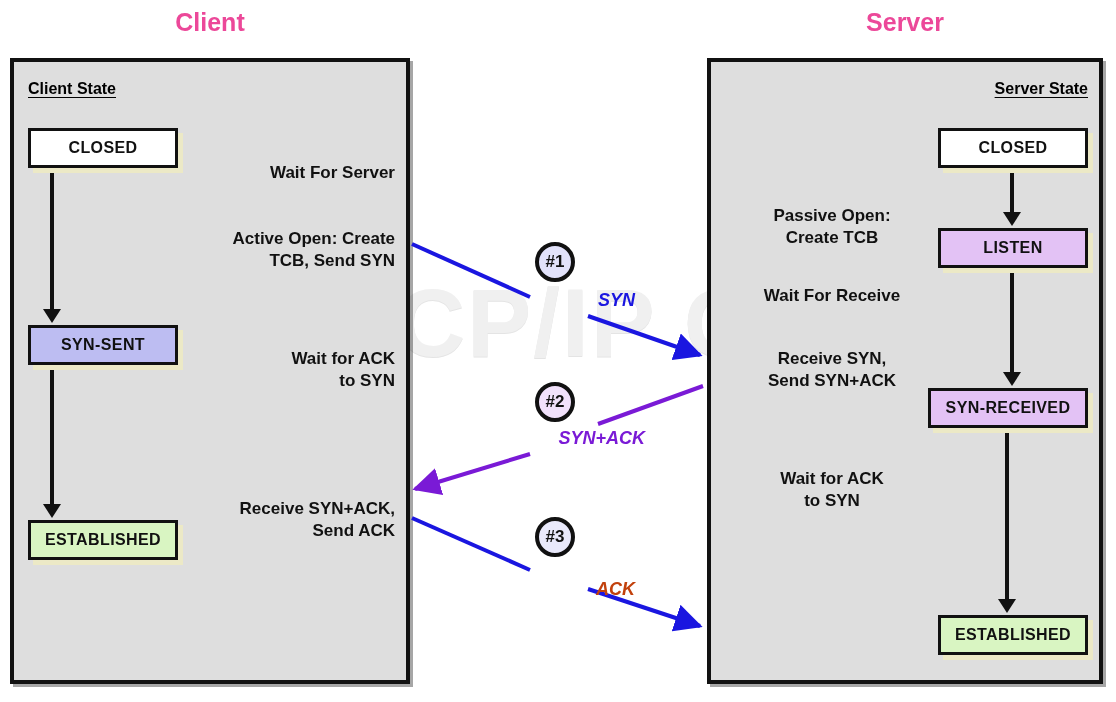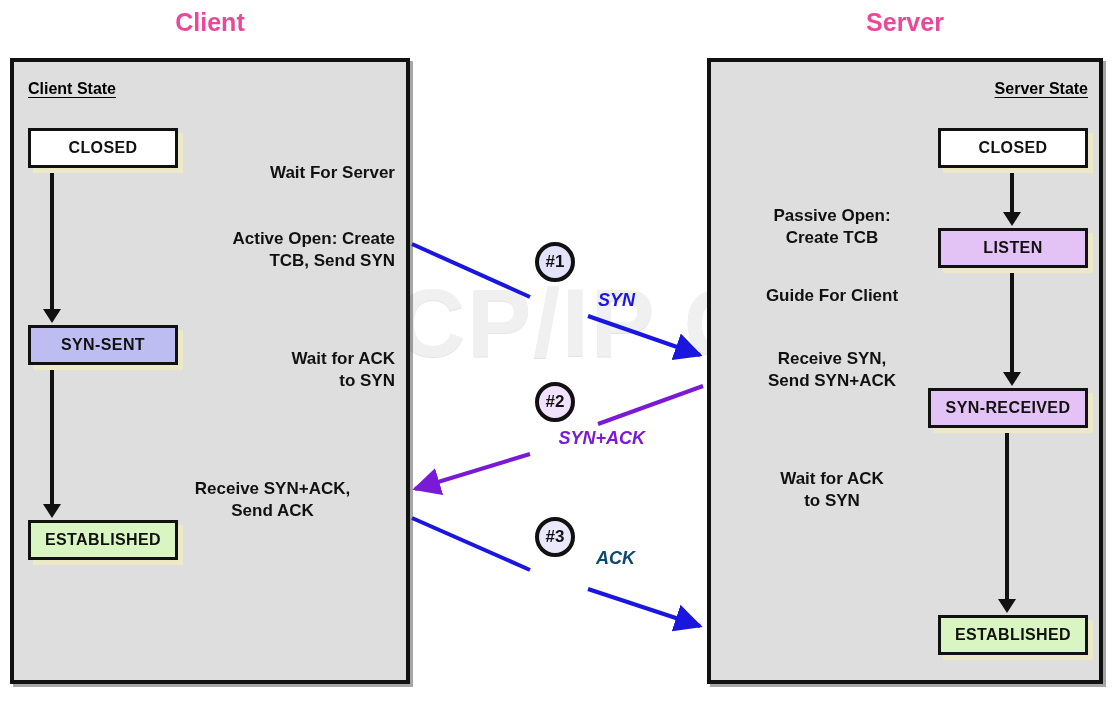--- a/index.html
+++ b/index.html
@@ -138,21 +138,21 @@
     color: #111111;
     z-index: 6;
     white-space: pre-line;
   }
   .desc-right { text-align: right; }
   .desc-left  { text-align: center; }
 
   #d-c-wait1 { left: 190px; top: 162px; width: 205px; }
   #d-c-act   { left: 150px; top: 228px; width: 245px; }
   #d-c-wait2 { left: 190px; top: 348px; width: 205px; }
-  #d-c-recv  { left: 150px; top: 478px; width: 245px; text-align: center; }
+  #d-c-recv  { left: 150px; top: 498px; width: 245px; }
 
   #d-s-pass  { left: 727px; top: 205px; width: 210px; }
   #d-s-wait1 { left: 727px; top: 285px; width: 210px; }
   #d-s-recv  { left: 727px; top: 348px; width: 210px; }
   #d-s-wait2 { left: 727px; top: 468px; width: 210px; }
   #d-s-rack  { left: 727px; top: 605px; width: 210px; }
 
   
   #msg-layer {
     position: absolute;
@@ -190,21 +190,21 @@
     position: absolute;
     font-size: 18px;
     font-weight: 700;
     font-style: italic;
     text-align: right;
     z-index: 7;
     white-space: nowrap;
   }
   #lbl-1 { left: 475px; top: 290px; width: 160px; color: #1a16e0; }
   #lbl-2 { left: 465px; top: 428px; width: 180px; color: #7a1ad6; }
-  #lbl-3 { left: 475px; top: 548px; width: 160px; color: #0c4a6e; }
+  #lbl-3 { left: 475px; top: 579px; width: 160px; color: #c2410c; }
 </style>
 </head>
 <body>
 
 <div id="stage">
 
   <div class="watermark">The TCP/IP Guide</div>
 
   <div class="col-title" id="title-client">Client</div>
   <div class="col-title" id="title-server">Server</div>
@@ -235,21 +235,21 @@
   <div class="desc desc-right" id="d-c-wait1">Wait For Server</div>
   <div class="desc desc-right" id="d-c-act">Active Open: Create
 TCB, Send SYN</div>
   <div class="desc desc-right" id="d-c-wait2">Wait for ACK
 to SYN</div>
   <div class="desc desc-right" id="d-c-recv">Receive SYN+ACK,
 Send ACK</div>
 
   <div class="desc desc-left" id="d-s-pass">Passive Open:
 Create TCB</div>
-  <div class="desc desc-left" id="d-s-wait1">Guide For Client</div>
+  <div class="desc desc-left" id="d-s-wait1">Wait For Receive</div>
   <div class="desc desc-left" id="d-s-recv">Receive SYN,
 Send SYN+ACK</div>
   <div class="desc desc-left" id="d-s-wait2">Wait for ACK
 to SYN</div>
 
   <svg id="msg-layer" viewBox="0 0 1116 702" xmlns="http://www.w3.org/2000/svg">
     <defs>
       <marker id="arrowBlue" viewBox="0 0 10 10" refX="9" refY="5" markerWidth="7" markerHeight="7" orient="auto-start-reverse">
         <path d="M 0 0 L 10 5 L 0 10 z" fill="#1a16e0"></path>
       </marker>

